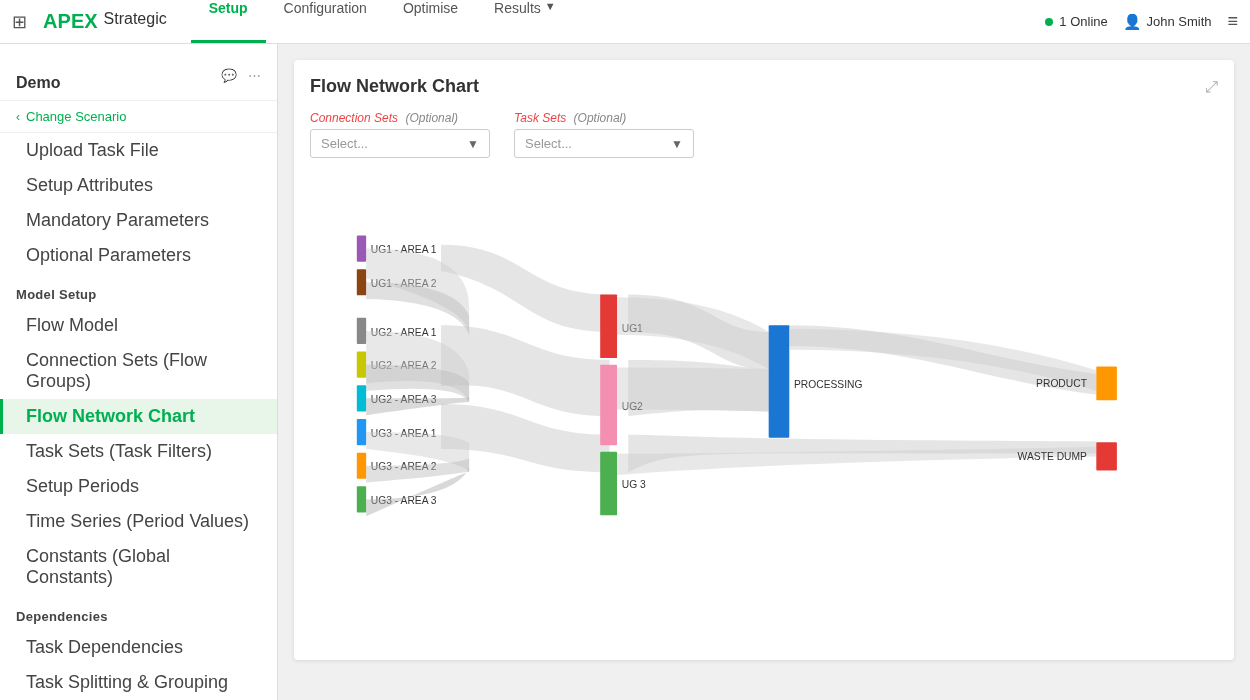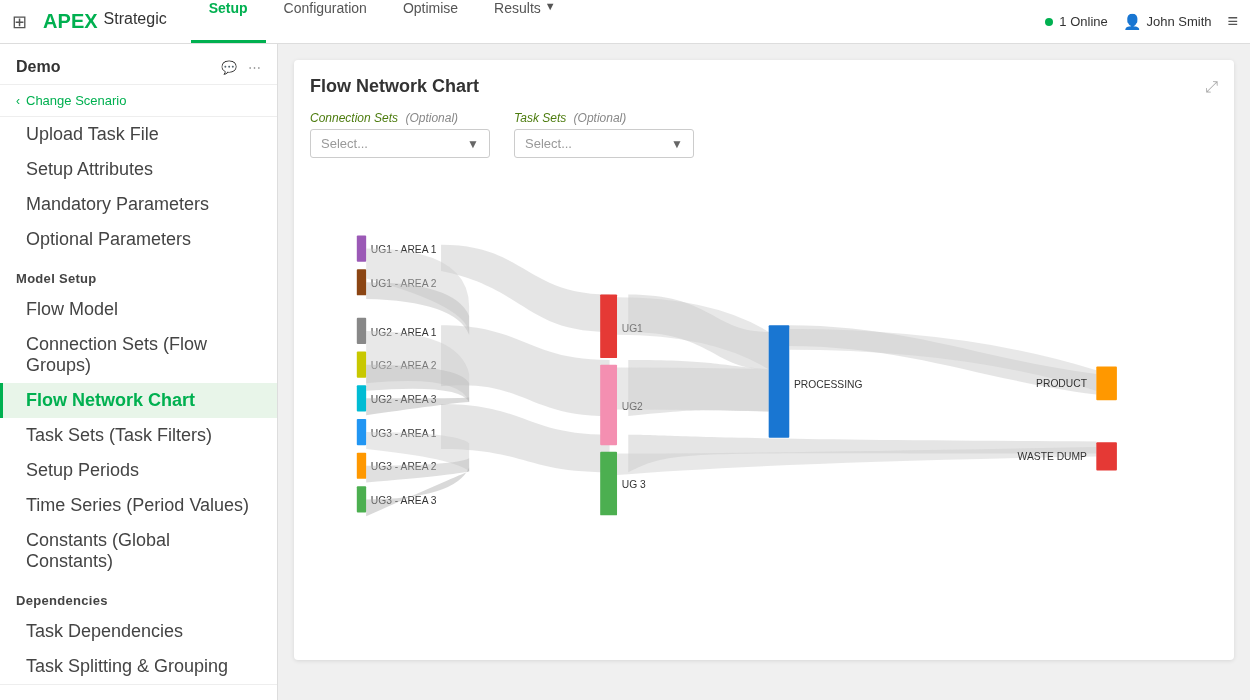--- a/index.html
+++ b/index.html
@@ -34,21 +34,21 @@
     
     .sidebar {
       width: 278px; min-width: 278px; background: #fff;
       border-right: 1px solid #ddd; overflow-y: auto;
       display: flex; flex-direction: column;
     }
     .sidebar-header {
       display: flex; align-items: center; justify-content: space-between;
       padding: 14px 16px 8px; border-bottom: 1px solid #eee;
     }
-    .sidebar-title { font-size: 16px; font-weight: 600; color: #333; }
+    .sidebar-title { font-size: 16px; font-weight: 600; color: #333; margin-top: 16px; }
     .sidebar-header-icons { display: flex; gap: 10px; color: #888; }
     .sidebar-back {
       display: flex; align-items: center; gap: 6px;
       padding: 8px 16px; color: #00b050; cursor: pointer; font-size: 13px;
       border-bottom: 1px solid #eee;
     }
     .sidebar-section-title {
       padding: 14px 16px 6px; font-size: 13px; font-weight: 700; color: #444; letter-spacing: 0.3px;
     }
     .sidebar-item {
@@ -70,21 +70,21 @@
     .panel-header {
       display: flex; align-items: center; justify-content: space-between;
       margin-bottom: 14px;
     }
     .panel-title { font-size: 18px; font-weight: 600; color: #333; }
     .panel-expand { color: #888; cursor: pointer; font-size: 16px; }
 
     .filters-row { display: flex; gap: 24px; align-items: flex-end; margin-bottom: 16px; }
     .filter-group { display: flex; flex-direction: column; gap: 4px; }
     .filter-label { font-size: 12px; color: #555; }
-    .filter-label span { color: #4d7c0f; font-style: italic; }
+    .filter-label span { color: #ef4444; font-style: italic; }
     .filter-select {
       display: flex; align-items: flex-end; justify-content: space-between;
       border: 1px solid #ccc; border-radius: 3px; padding: 6px 10px;
       background: #fff; cursor: pointer; min-width: 180px; color: #999;
     }
     .filter-select-text { flex: 1; font-size: 13px; }
     .filter-select-arrow { color: #666; font-size: 12px; margin-left: 6px; }
 
     
     .chart-area { padding: 10px 0; }

